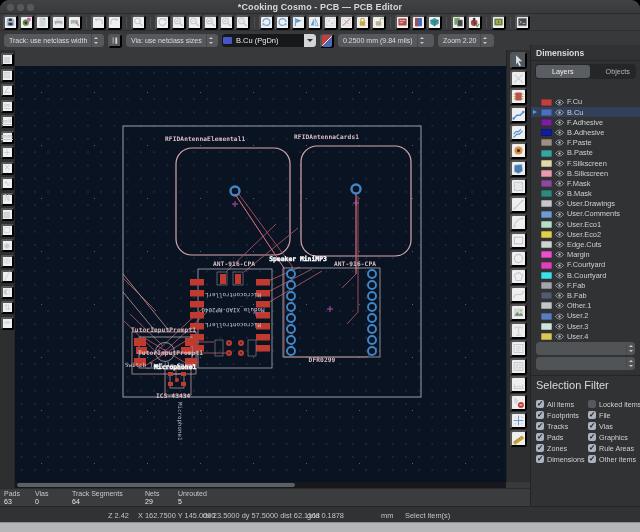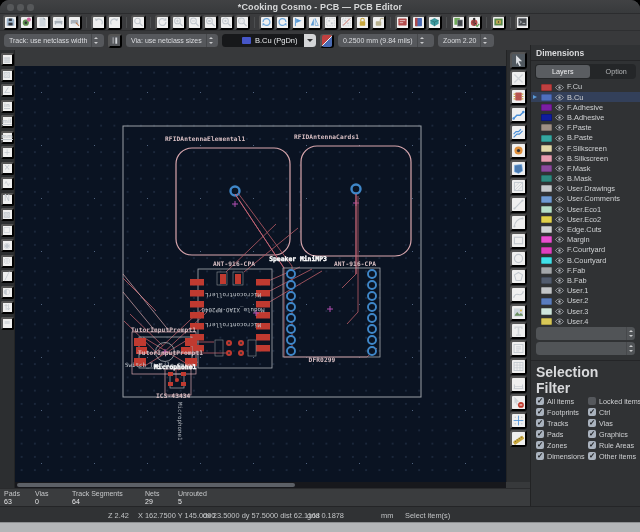--- a/index.html
+++ b/index.html
@@ -20,21 +20,21 @@
 
 .tb2{position:absolute;left:0;top:31px;width:640px;height:19px;background:#38393b;display:flex;align-items:center;padding:0 4px;gap:4px}
 .dd{height:13px;background:#56585c;border-radius:3.5px;display:flex;align-items:center;font-size:7px;color:#dcdde0;padding-left:5px;white-space:nowrap}
 .stp{width:9px;height:13px;border-left:1px solid #46484b;margin-left:4px;position:relative;flex:0 0 auto}
 .stp::before,.stp::after{content:"";position:absolute;left:2px;border:2.5px solid transparent}
 .stp::before{top:1px;border-bottom-color:#c9cacc}
 .stp::after{bottom:1px;border-top-color:#c9cacc}
 .dd-trackw{width:100px}.dd-vias{width:92px}.dd-width{width:96px}.dd-zoom{width:56px}
 .mini{width:14px;height:14px;border-radius:3px;background:#56585c;display:flex;align-items:center;justify-content:center}
 .mini svg{width:11px;height:11px}
-.combo{height:13px;background:#17181a;border-radius:3.5px 0 0 3.5px;display:flex;align-items:center;font-size:7.5px;color:#e9eaec;padding:0 20px;gap:4px;width:82px;white-space:nowrap}
+.combo{height:13px;background:#17181a;border-radius:3.5px 0 0 3.5px;display:flex;align-items:center;font-size:7.5px;color:#e9eaec;padding:0 1px;gap:4px;width:82px;white-space:nowrap}
 .combo .sw{width:9px;height:7px;border-radius:1px;flex:0 0 auto}
 .chev{width:12px;height:13px;background:#d4d5d7;border-radius:0 3.5px 3.5px 0;margin-left:-4px;display:flex;align-items:center;justify-content:center}
 .chev::after{content:"";border:3px solid transparent;border-top-color:#2f3032;margin-top:3px}
 .diag{width:12px;height:12px;border-radius:2px;background:linear-gradient(135deg,#c04040 46%,#f2f2f2 46% 54%,#4a6ab2 54%)}
 
 
 .lbar{position:absolute;left:0;top:50px;width:15px;height:438px;background:#2c2e30;border-right:1px solid #232425;display:flex;flex-direction:column;align-items:center;padding-top:3px;gap:2.5px}
 .lbtn{width:13px;height:13px;border-radius:2px;color:#c3c9cf;font-size:8px;line-height:1;display:flex;align-items:center;justify-content:center;flex:0 0 auto;font-family:"DejaVu Sans",sans-serif}
 .lbar [data-name^="units-"]{font-size:5.5px;text-decoration:underline;font-weight:bold}
 
@@ -54,34 +54,34 @@
 .rtools .tbtn{width:17px;height:17px}
 .rtools .tbtn svg{width:13px;height:13px}
 .rtools .tbtn.selected{background:#50585f}
 
 
 .rpanel{position:absolute;left:530px;top:45px;width:110px;height:461px;background:#303234;border-left:1px solid #222324;z-index:3;display:flex;flex-direction:column;color:#cfd1d3}
 .rp-head{padding:3px 5px 2px;font-size:8.5px;font-weight:bold;color:#d9dadc;border-bottom:1px solid #242527}
 .tabs{display:flex;background:#242628;margin:3px 4px 2px;border-radius:4px;padding:1px}
 .tab{flex:1;text-align:center;font-size:7.2px;padding:2px 16px;color:#b4b6b8;border-radius:3px}
 .tab.selected{background:#5a5d61;color:#ededef}
-.lrows{margin-top:1px}
+.lrows{margin-top:16px}
 .lrow{display:flex;align-items:center;height:10.2px;padding-left:10px;gap:3px;position:relative}
 .lrow.selected{background:#33405a}
 .lrow.selected::before{content:"";position:absolute;left:2px;top:2.5px;border:2.5px solid transparent;border-left:4px solid #5a9ad8}
 .lsw{width:11px;height:7px;border-radius:1px;flex:0 0 auto;box-shadow:inset 0 0 0 .5px rgba(0,0,0,.4)}
 .leye{width:9px;height:7px;color:#b6bac0;flex:0 0 auto}
 .lname{font-size:7.4px;white-space:nowrap;line-height:1}
 .ldo{margin-top:auto;display:flex;align-items:center;gap:4px;padding:3px 5px;border-top:1px solid #242527;font-size:7.8px;color:#d2d4d6}
 .ldo .tri{border:3px solid transparent;border-left:4.5px solid #c9cbcd;display:block}
 .plabel{padding:3px 5px 1px;font-size:7.4px}
 .pcombo{margin:0 5px 2px;height:13px;background:#515457;border-radius:3.5px;position:relative}
 .pcombo .stp{position:absolute;right:0;top:0}
 .sf{border-top:1px solid #242527;padding:3px 5px 2px;margin-top:3px}
-.sf-title{font-weight:bold;font-size:14px;color:#d9dadc;margin-bottom:1px}
+.sf-title{font-weight:normal;font-size:11px;color:#d9dadc;margin-bottom:9px}
 .sf-grid{display:grid;grid-template-columns:52px 1fr;row-gap:1px}
 .cbx{display:flex;gap:3px;font-size:7.2px;height:10px;white-space:nowrap}
 .box{width:8px;height:8px;border-radius:2px;background:#55585c;flex:0 0 auto;position:relative}
 .cbx.checked .box{background:#aab3be}
 .cbx.checked .box::after{content:"✓";position:absolute;left:1px;top:-1px;font-size:7.5px;line-height:9px;color:#17181a;font-weight:bold}
 
 
 .status1{position:absolute;left:0;top:488px;width:640px;height:18px;background:#3a3c3e;border-top:1px solid #2a2b2d;display:flex;padding:1px 4px;z-index:1}
 .cnt{display:flex;flex-direction:column;justify-content:center}
 .cnt .cl{font-size:7px;color:#c6c8ca;line-height:8px;white-space:nowrap}
@@ -866,21 +866,21 @@
         <svg viewBox="0 0 16 16" data-name="measure-tool-icon">
           <use href="#i-measure"></use>
         </svg>
       </button>
   </div>
 
   <div class="rpanel" data-name="appearance-panel">
     <div class="rp-head" data-name="appearance-title">Dimensions</div>
     <div class="tabs" data-name="appearance-tabs">
       <div class="tab selected" data-name="tab-layers"><span>Layers</span></div>
-        <div class="tab" data-name="tab-objects"><span>Option</span></div>
+        <div class="tab" data-name="tab-objects"><span>Objects</span></div>
         <div class="tab" data-name="tab-nets"><span>Nets</span></div>
     </div>
     <div class="lrows" data-name="layers-list">
       <div class="lrow" data-name="layer-row-f.cu">
           <span class="lsw" data-name="layer-swatch-f.cu" style="background: rgb(191, 64, 64);"></span>
           <svg class="leye" viewBox="0 0 16 12" data-name="visibility-eye-icon">
             <use href="#i-eye"></use>
           </svg>
           <span class="lname">F.Cu</span>
         </div>
@@ -1015,21 +1015,21 @@
           <svg class="leye" viewBox="0 0 16 12" data-name="visibility-eye-icon">
             <use href="#i-eye"></use>
           </svg>
           <span class="lname">B.Fab</span>
         </div>
         <div class="lrow" data-name="layer-row-user.1">
           <span class="lsw" data-name="layer-swatch-user.1" style="background: rgb(195, 198, 201);"></span>
           <svg class="leye" viewBox="0 0 16 12" data-name="visibility-eye-icon">
             <use href="#i-eye"></use>
           </svg>
-          <span class="lname">User.1</span>
+          <span class="lname">Other.1</span>
         </div>
         <div class="lrow" data-name="layer-row-user.2">
           <span class="lsw" data-name="layer-swatch-user.2" style="background: rgb(90, 125, 191);"></span>
           <svg class="leye" viewBox="0 0 16 12" data-name="visibility-eye-icon">
             <use href="#i-eye"></use>
           </svg>
           <span class="lname">User.2</span>
         </div>
         <div class="lrow" data-name="layer-row-user.3">
           <span class="lsw" data-name="layer-swatch-user.3" style="background: rgb(207, 230, 221);"></span>
@@ -1062,21 +1062,21 @@
           <label class="cbx" data-name="filter-locked-items">
             <span class="box" data-name="checkbox-icon"></span>
             <span>Locked items</span>
           </label>
           <label class="cbx checked" data-name="filter-footprints">
             <span class="box" data-name="checkbox-icon"></span>
             <span>Footprints</span>
           </label>
           <label class="cbx checked" data-name="filter-text">
             <span class="box" data-name="checkbox-icon"></span>
-            <span>Ctrl</span>
+            <span>File</span>
           </label>
           <label class="cbx checked" data-name="filter-tracks">
             <span class="box" data-name="checkbox-icon"></span>
             <span>Tracks</span>
           </label>
           <label class="cbx checked" data-name="filter-vias">
             <span class="box" data-name="checkbox-icon"></span>
             <span>Vias</span>
           </label>
           <label class="cbx checked" data-name="filter-pads">

